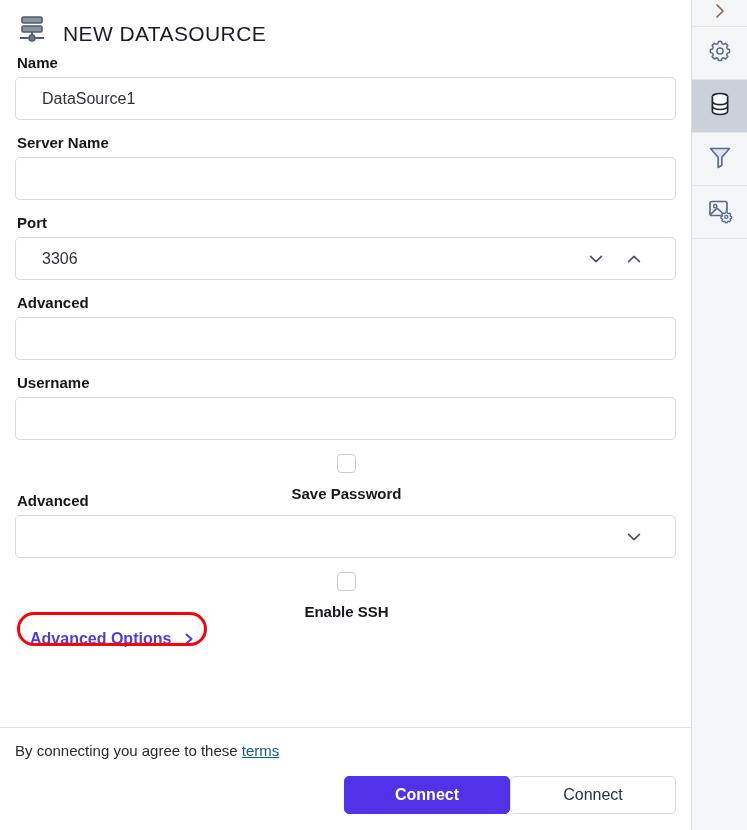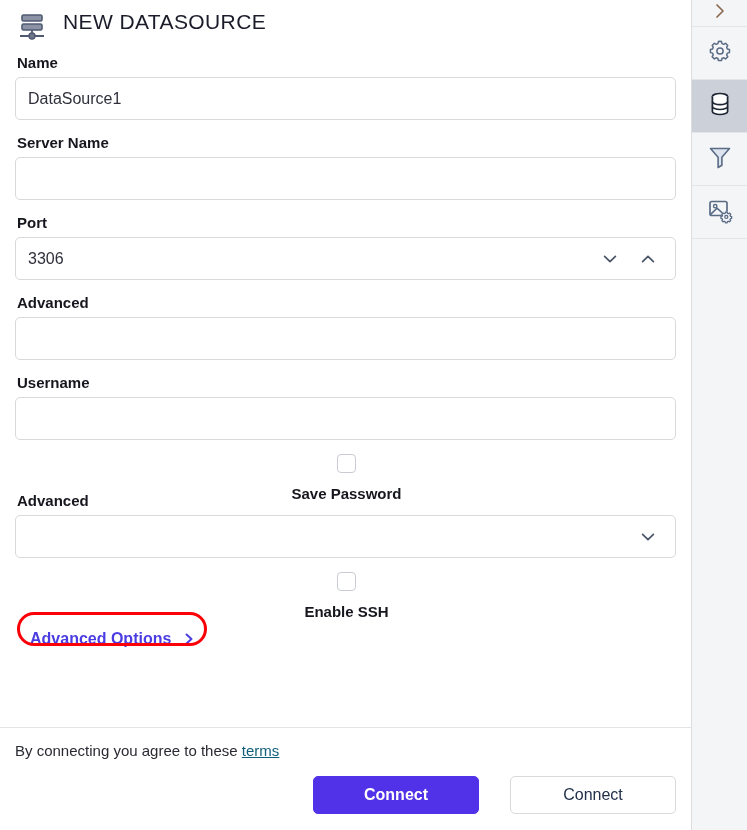--- a/index.html
+++ b/index.html
@@ -37,21 +37,21 @@
 
   .panel-body {
     padding: 0 15px;
     flex: 1 1 auto;
     overflow: hidden;
   }
 
   
   .header {
     display: flex;
-    align-items: flex-start;
+    align-items: flex-end;
     gap: 14px;
     padding: 10px 0 8px 0;
     height: 54px;
   }
   .header-icon {
     width: 34px;
     height: 34px;
     flex: 0 0 34px;
     display: flex;
     align-items: center;
@@ -76,21 +76,21 @@
     margin-bottom: 14px;
   }
   .input-box {
     height: 43px;
     width: 100%;
     border: 1px solid #d7d9dd;
     border-radius: 5px;
     background: #ffffff;
     display: flex;
     align-items: center;
-    padding: 0 12px;
+    padding: 0 26px;
     position: relative;
   }
   .input-box .value {
     font-size: 16px;
     color: #30303c;
     line-height: 1;
   }
   .input-box .value.empty { color: #9aa0a6; }
 
   .spin-wrap {
@@ -171,21 +171,21 @@
     color: #2a2a33;
     margin-bottom: 17px;
   }
   .terms-link {
     color: #0f5e77;
     text-decoration: underline;
   }
   .btn-row {
     display: flex;
     justify-content: flex-end;
-    gap: 31px;
+    gap: 0;
   }
   .btn {
     height: 38px;
     border-radius: 5px;
     font-size: 16px;
     font-weight: bold;
     display: inline-flex;
     align-items: center;
     justify-content: center;
   }

